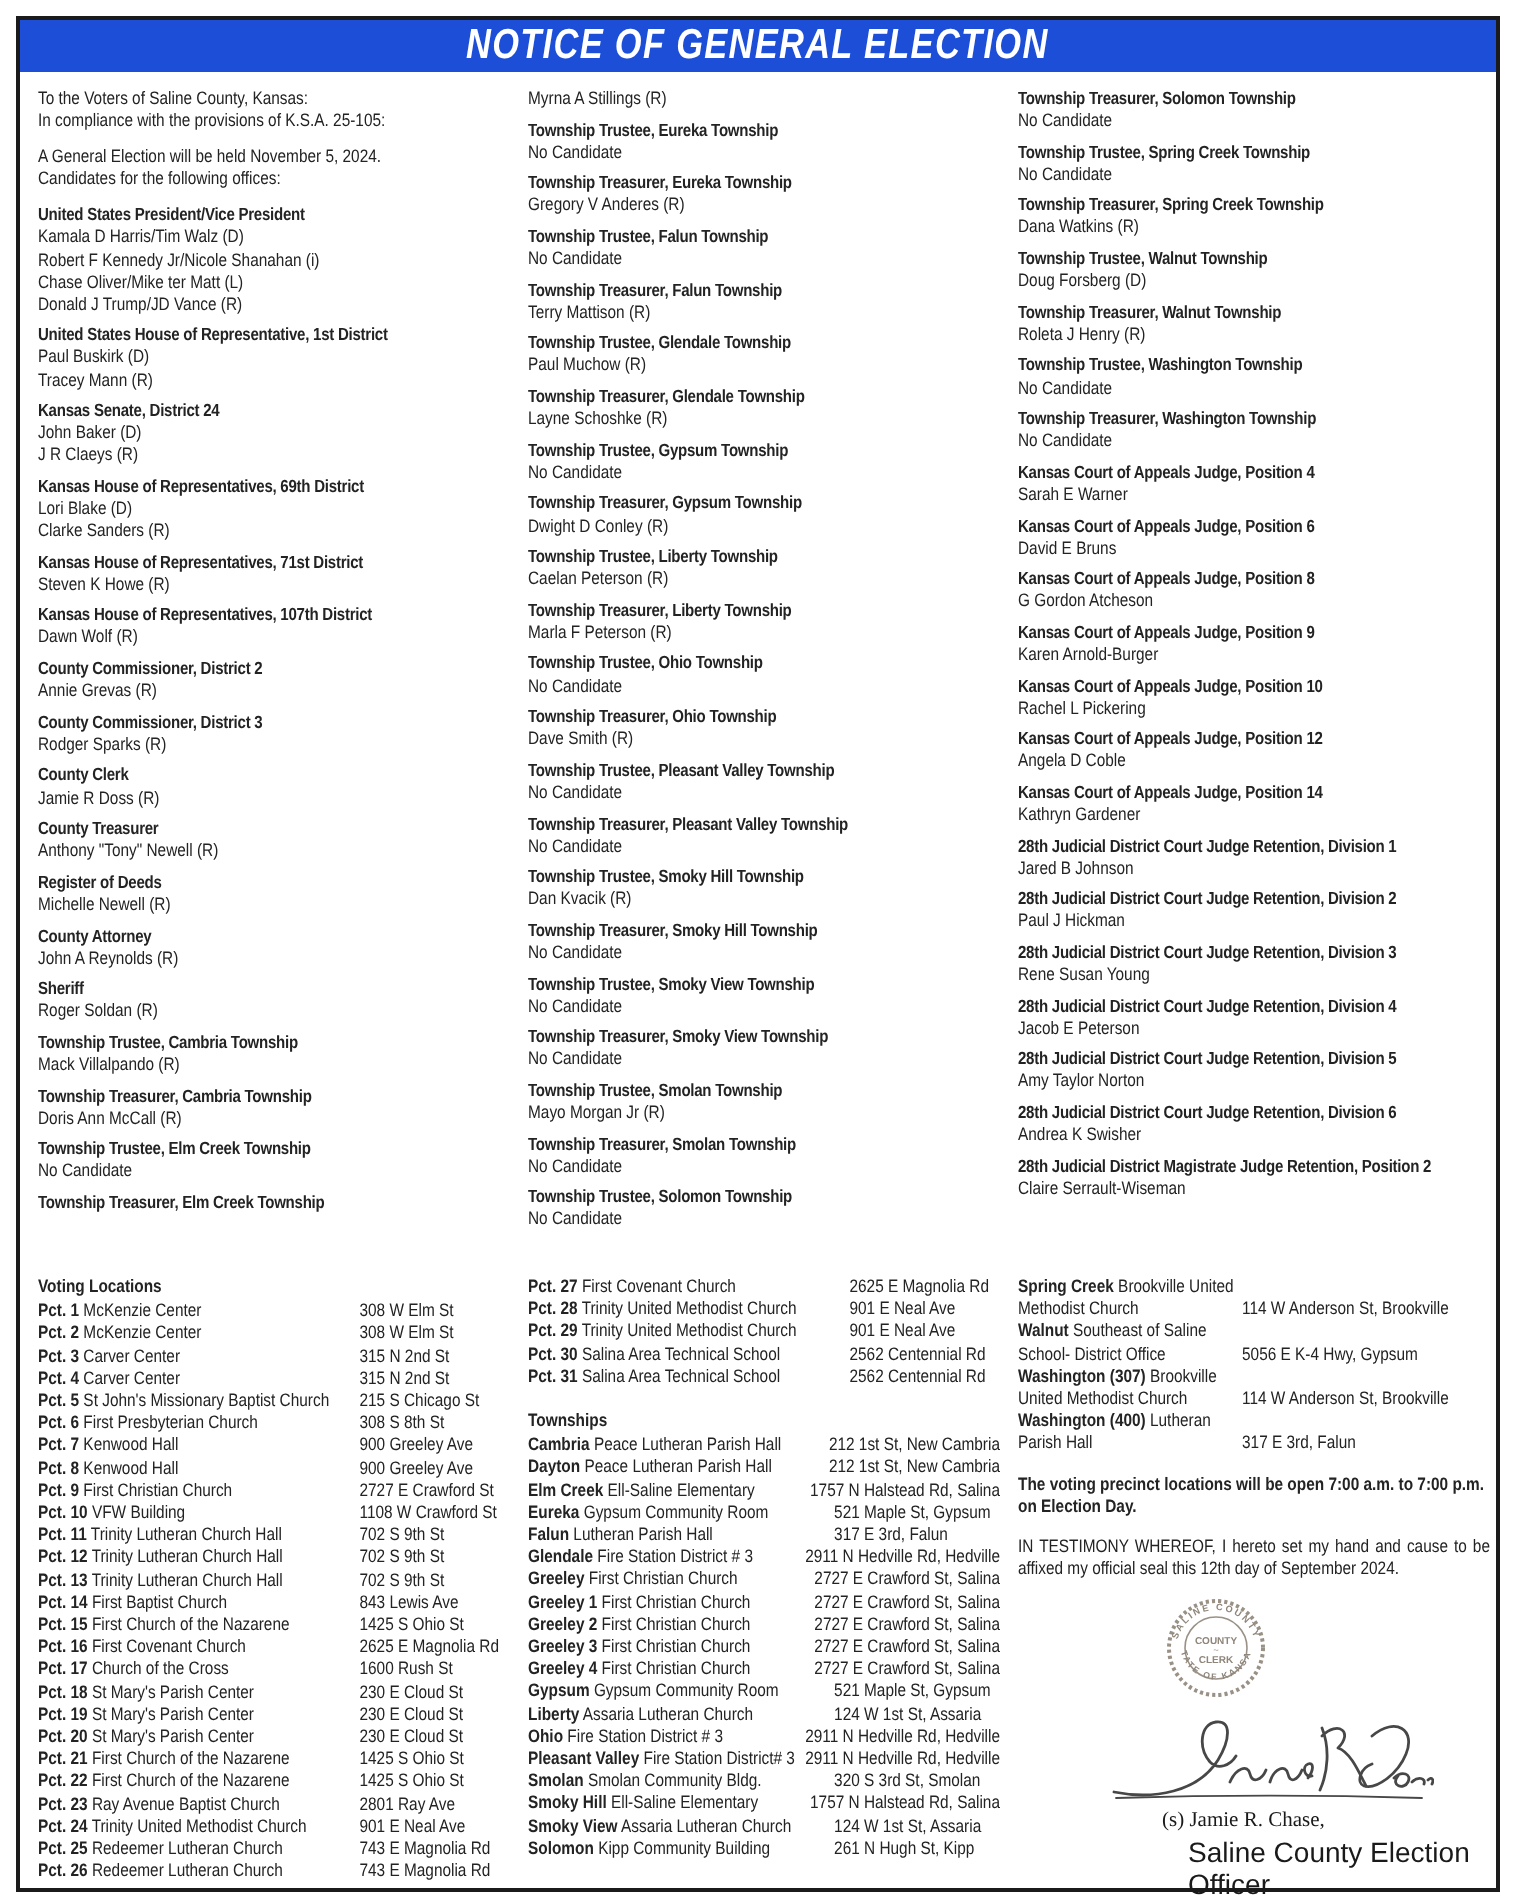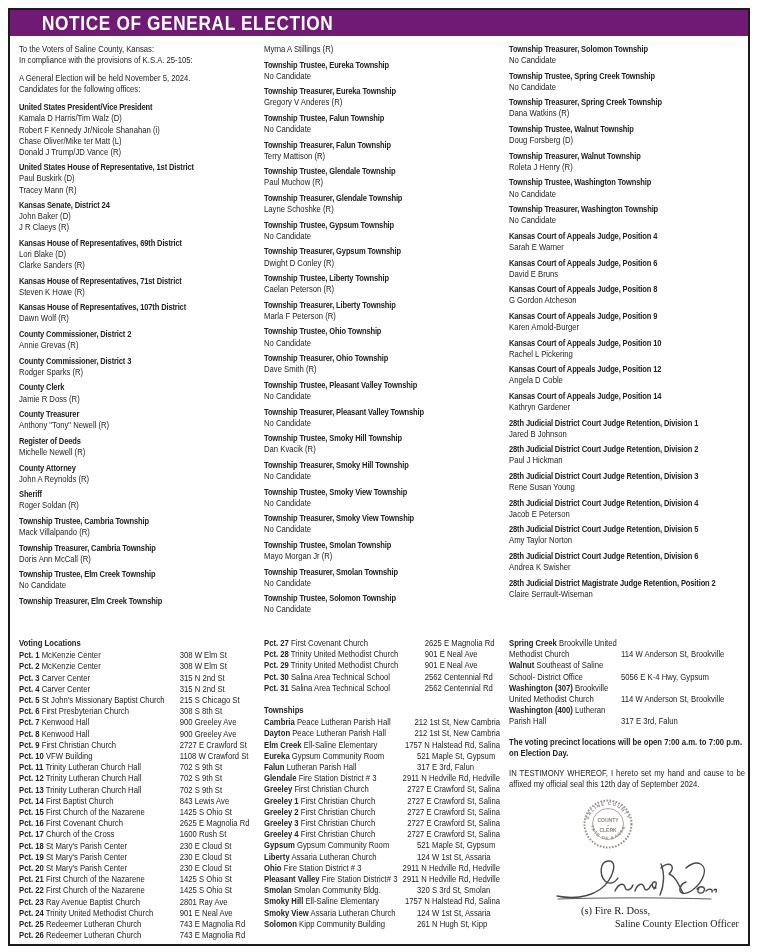--- a/index.html
+++ b/index.html
@@ -1,18 +1,18 @@
 <!DOCTYPE html>
 <html><head>
 <meta charset="utf-8">
 <style>
   html,body{margin:0;padding:0;background:#ffffff;}
   body{width:759px;height:952px;position:relative;font-family:"Liberation Sans","DejaVu Sans",sans-serif;color:#232323;overflow:hidden;}
   .frame{position:absolute;left:8px;top:8px;width:742px;height:938px;border:2px solid #1b1b1b;box-sizing:border-box;background:#fff;}
-  .titlebar{height:26px;background:#701a75;display:flex;align-items:center;}
+  .titlebar{height:26px;background:#1d4ed8;display:flex;align-items:center;justify-content:center;font-style:italic;}
   .title{color:#fff;font-weight:bold;font-size:21px;letter-spacing:0.8px;white-space:nowrap;display:inline-block;transform:scaleX(0.82);}
   .content{position:relative;height:720px;}
   .col{position:absolute;top:8px;width:276px;transform:scaleX(0.855);transform-origin:0 0;font-size:9px;line-height:11.1px;}
   .col-1{left:9px;} .col-2{left:254px;} .col-3{left:499px;}
   .offices{min-height:594px;}
   .intro p{margin:0 0 7px 0;white-space:pre-line;}
   .office{margin-bottom:4.5px;}
   .office-title{font-weight:bold;font-size:8.8px;letter-spacing:-0.15px;}
   .office-cands{white-space:pre-line;}
   .orphan{margin-bottom:4.5px;}
@@ -24,21 +24,21 @@
   .gap{height:11px;}
   .twp2{line-height:11.2px;}
   .twp2-l2{display:flex;}
   .twp2-venue2{flex:0 0 131px;white-space:nowrap;}
   .twp2-addr{flex:1;white-space:nowrap;}
   .hours{font-weight:bold;margin-top:9px;}
   .testimony{margin-top:9px;text-align:justify;}
   .seal{position:absolute;left:572px;top:762px;}
   .sig{position:absolute;left:545px;top:818px;}
   .sig-cap1{position:absolute;left:571px;top:869px;font-family:"Liberation Serif","DejaVu Serif",serif;font-size:10.5px;color:#1a1a1a;}
-  .sig-cap2{position:absolute;left:584px;top:882px;font-family:Liberation Serif, serif;font-size:10px;color:#1a1a1a;margin-left:21px;}
+  .sig-cap2{position:absolute;left:584px;top:882px;font-family:Liberation Sans, sans-serif;font-size:14px;color:#1a1a1a;}
   b{font-weight:bold;}
 </style>
 </head>
 <body>
 
 <div class="frame">
   <div class="titlebar">
     <span class="title">NOTICE OF GENERAL ELECTION</span>
   </div>
   <div class="content">
@@ -687,17 +687,17 @@
 
     <svg class="sig" width="162" height="54" viewBox="0 0 162 54">
       <g fill="none" stroke="#474747" stroke-width="1.4" stroke-linecap="round" stroke-linejoin="round">
         <path stroke-width="0.9" d="M 3 45 C 50 43.5 110 43.5 156 45"></path>
         <path d="M 2 42 C 22 46 44 42 54 26 C 60 16 61 6 53 7 C 45 8 44 20 50 27 C 54 31 60 29 63 24 M 60 37 C 63 30 69 28 70 33 C 71 38 76 36 78 31 M 80 37 C 82 30 88 28 89 33 C 90 38 94 36 96 31 M 99 35 C 102 31 102 27 99 28 C 96 29 97 35 101 34"></path>
         <path d="M 106 10 C 110 20 109 32 105 41 M 106 14 C 114 6 122 12 114 20 C 120 22 124 31 128 39"></path>
         <path d="M 131 14 C 143 4 153 11 148 23 C 144 33 133 41 127 39 C 123 37.5 125 30 131 28 M 142 35 C 146 31 151 33 149 37 C 147 41 140 39 144 34 M 151 37 C 154 34 158 35 157 38 M 159 36 C 161 34 162 36 161 38"></path>
       </g>
     </svg>
 
-    <div class="sig-cap1">(s) Fire R. Doss,</div>
+    <div class="sig-cap1">(s) Jamie R. Chase,</div>
     <div class="sig-cap2">Saline County Election Officer</div>
 
   </div>
 </div>
 
 </body></html>

